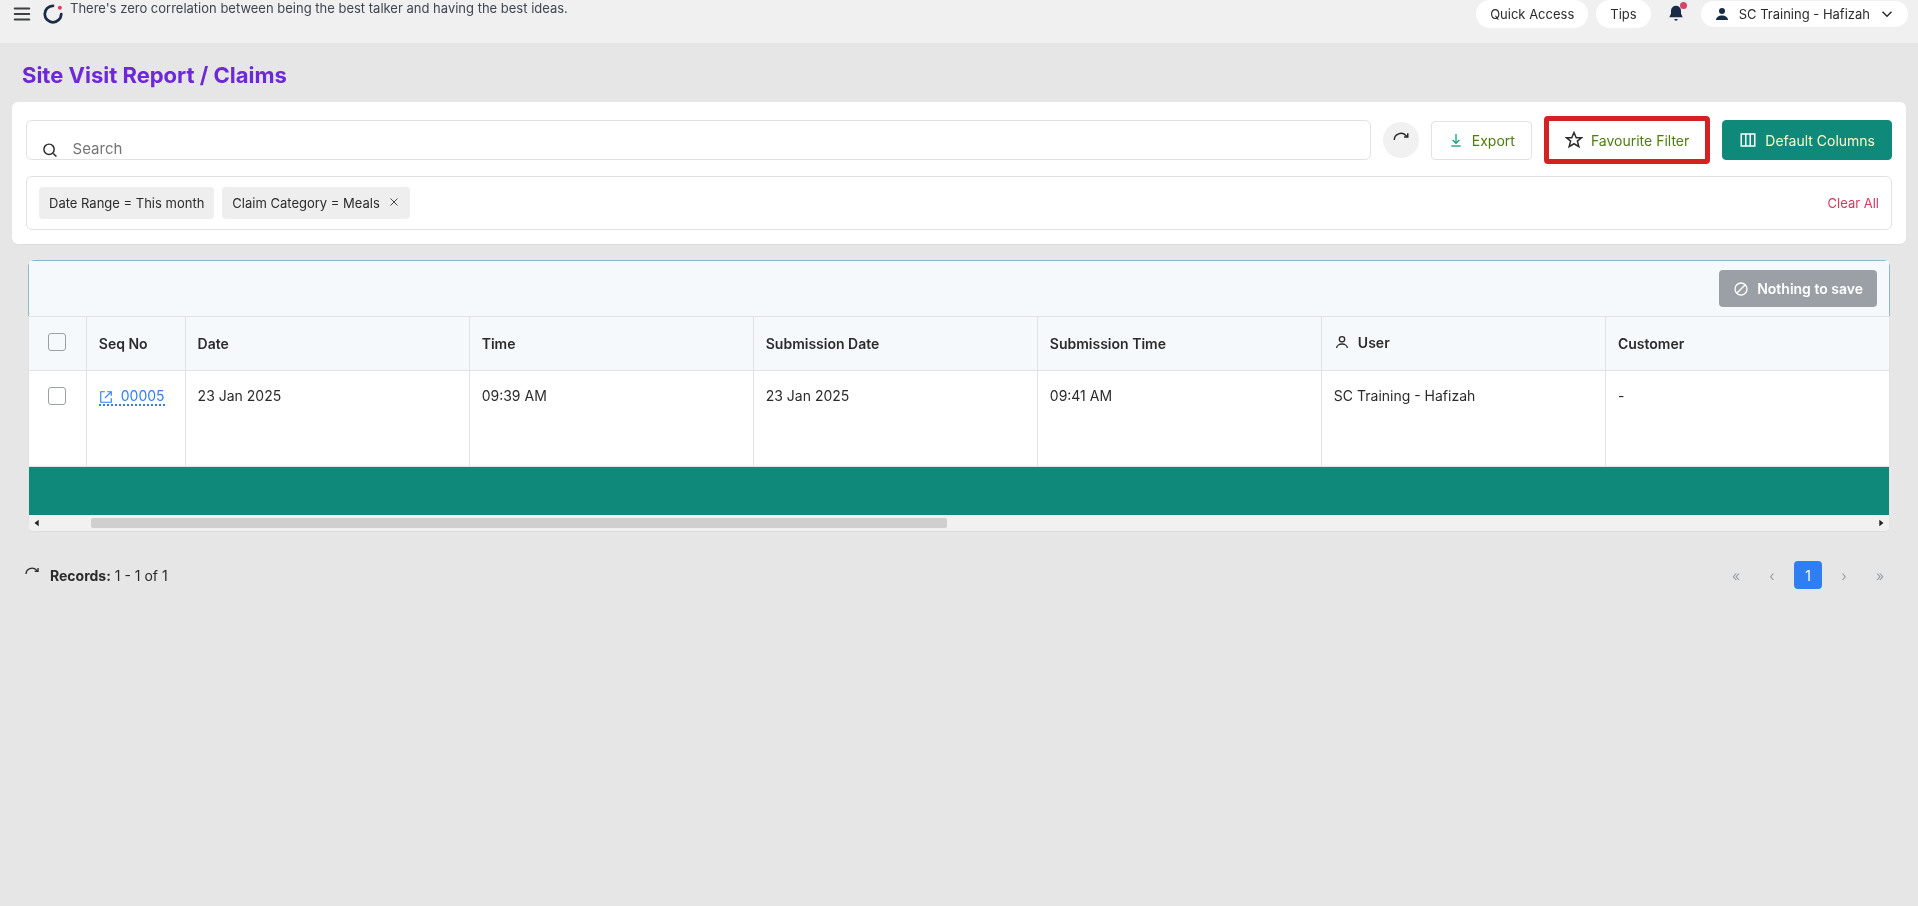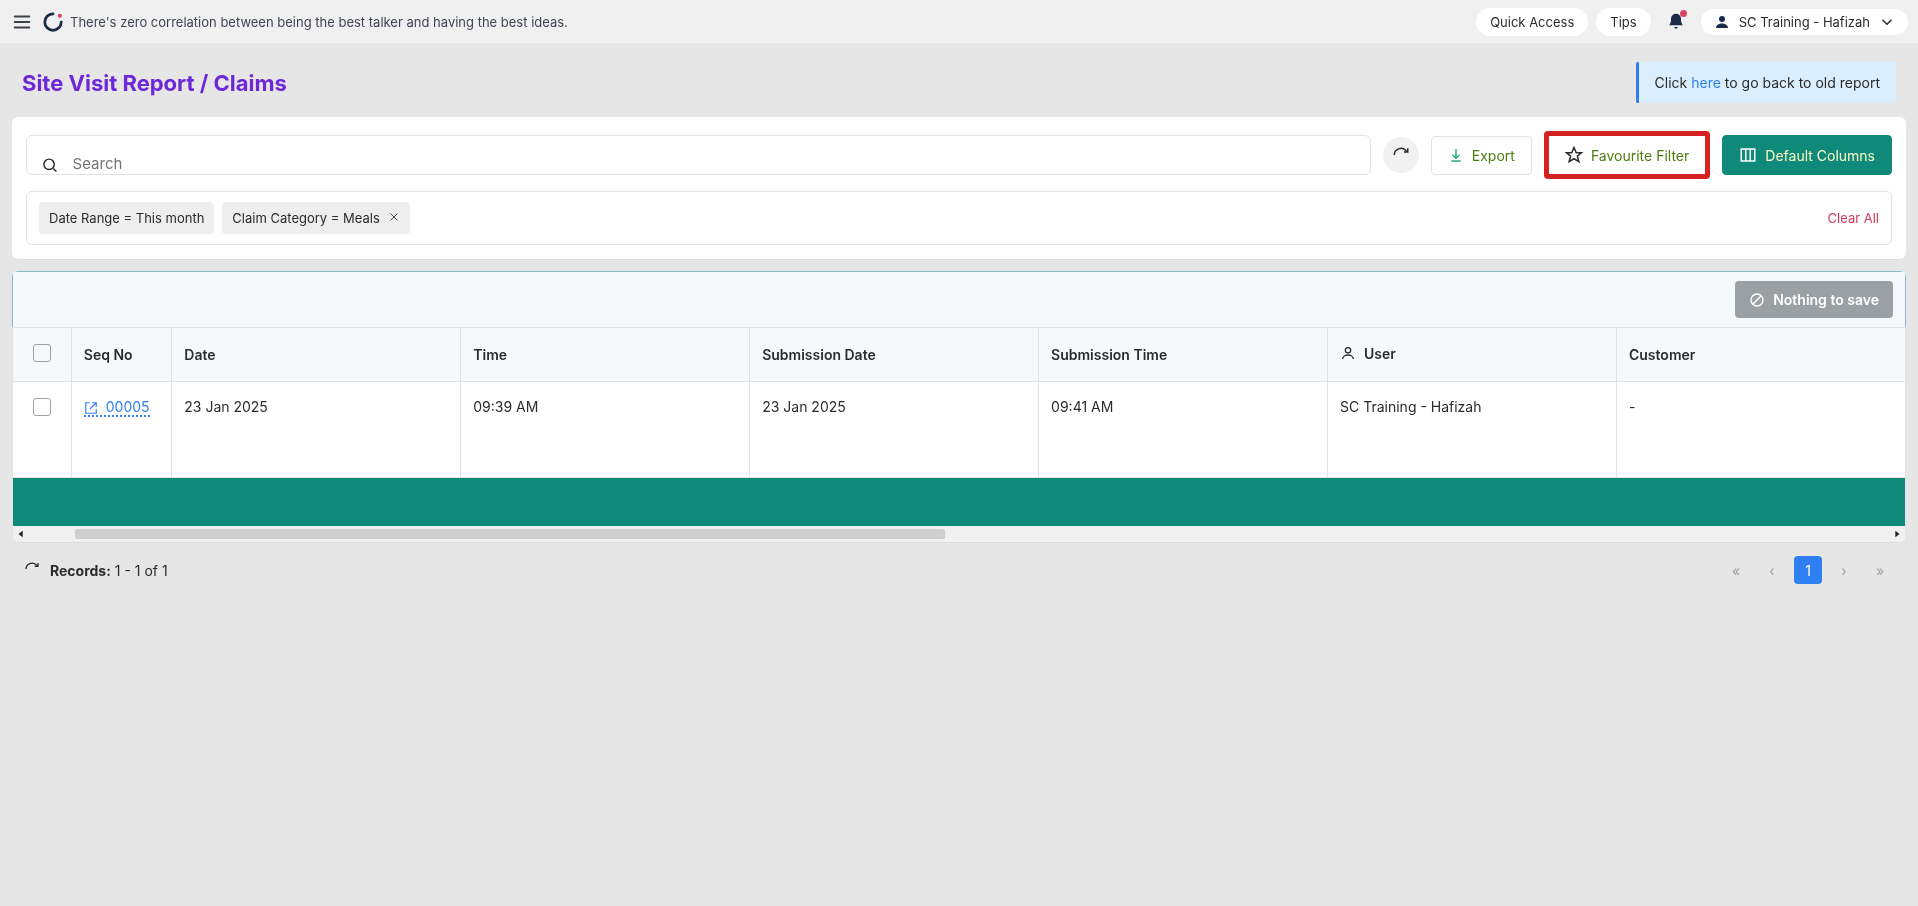--- a/index.html
+++ b/index.html
@@ -16,21 +16,21 @@
     --danger:#d23a5f;
     --header-bg:#f0f0f1;
     --banner-bg:#dbeefe;
     --banner-bd:#2f7ff3;
     --gray-btn:#9aa0a6;
   }
   *{box-sizing:border-box;font-family:Inter,Segoe UI,Arial,sans-serif}
   html,body{margin:0;padding:0;background:var(--bg);color:var(--text);height:100%}
   body{font-size:14px}
   
-  .app-bar{display:flex;align-items:center;height:44px;background:var(--header-bg);border-bottom:1px solid #e7e7e7;padding:0 10px 0 8px;gap:0}
+  .app-bar{display:flex;align-items:flex-start;height:44px;background:var(--header-bg);border-bottom:1px solid #e7e7e7;padding:0 10px 0 8px;gap:0}
   .hamburger{width:28px;height:28px;display:flex;align-items:center;justify-content:center;cursor:pointer}
   .logo{display:flex;align-items:center;justify-content:center;width:34px;height:28px}
   .quote{color:#3f4551;font-size:13px;white-space:nowrap;flex:1}
   .right-tools{display:flex;align-items:center;gap:8px}
   .pill{background:#fff;border:none;border-radius:16px;padding:6px 14px;font-size:13px;color:#2b2b2b;cursor:pointer}
   .bell{width:34px;height:28px;display:flex;align-items:center;justify-content:center;cursor:pointer;position:relative}
   .bell .dot{position:absolute;top:2px;right:6px;width:7px;height:7px;background:#d94465;border-radius:50%}
   .user-chip{display:flex;align-items:center;gap:8px;background:#fff;border-radius:16px;padding:4px 12px;cursor:pointer}
   .user-chip svg{width:18px;height:18px}
   .user-chip .name{font-size:13px;color:#2b2b2b}
@@ -53,21 +53,21 @@
   .btn-primary{background:var(--teal);color:#fef9c3;border-color:var(--teal)}
   .fav-highlight{border:5px solid #d42121;border-radius:4px;display:inline-flex}
   .fav-highlight .btn{border:none;background:transparent}
   
   .filters{display:flex;align-items:center;justify-content:space-between;margin-top:12px;border:1px solid var(--border);border-radius:6px;padding:10px 12px}
   .chips{display:flex;gap:8px}
   .chip{background:var(--chip);border-radius:4px;padding:8px 10px;font-size:13px;color:#2b2b2b;display:flex;align-items:center;gap:8px}
   .chip .x{cursor:pointer;color:#4a4a4a}
   .clear-all{color:var(--danger);font-size:13px;cursor:pointer}
   
-  .table-card{background:var(--panel);border-radius:6px;box-shadow:0 1px 0 rgba(0,0,0,.04);padding:0;margin:0;overflow:hidden}
+  .table-card{background:var(--panel);border-radius:6px;box-shadow:0 1px 0 rgba(0,0,0,.04);padding:0;margin:16px;overflow:hidden}
   .save-strip{display:flex;align-items:center;justify-content:flex-end;background:#f6f9fb;border:1px solid #8db9c6;border-left-width:1px;border-right-width:1px;border-top-width:1px;border-bottom:0;height:56px;padding:0 12px}
   .nothing-btn{background:#9aa0a6;color:#fff;border-radius:4px;padding:10px 14px;display:inline-flex;align-items:center;gap:8px;font-weight:600}
   .nothing-btn svg{width:16px;height:16px}
   .tbl-wrap{position:relative;overflow:hidden;border-top:1px solid var(--border);border-left:1px solid var(--border);border-right:1px solid var(--border)}
   table{border-collapse:separate;border-spacing:0;width:100%;table-layout:fixed}
   thead th{background:#f6f9fb;font-weight:600;color:#2b2b2b;text-align:left;padding:16px 12px;border-bottom:1px solid var(--border);font-size:14px}
   thead th+th{border-left:1px solid var(--border)}
   tbody td{padding:16px 12px;border-bottom:1px solid var(--border);vertical-align:top;font-size:14px;color:#2b2b2b;height:96px}
   tbody td+td{border-left:1px solid var(--border)}
   .col-check{width:46px;text-align:center}
@@ -132,25 +132,20 @@
           <polyline points="6 9 12 15 18 9"></polyline>
         </svg>
     </div>
   </div>
 </div>
 
 <div class="page-wrap">
 
   <div class="page-header">
     <div class="page-title">Site Visit Report / Claims</div>
-    <div class="banner">
-      <span>Click </span>
-      <a href="#">here</a>
-      <span> to go back to old report</span>
-    </div>
   </div>
 
   <div class="card">
     <div class="toolbar">
       <div class="search-wrap">
         <svg viewBox="0 0 24 24" fill="none" stroke="#2b2b2b" stroke-width="2">
             <circle cx="11" cy="11" r="7"></circle>
             <line x1="21" y1="21" x2="16.65" y2="16.65"></line>
           </svg>
         <input class="search-input" type="text" placeholder="Search" style="">

